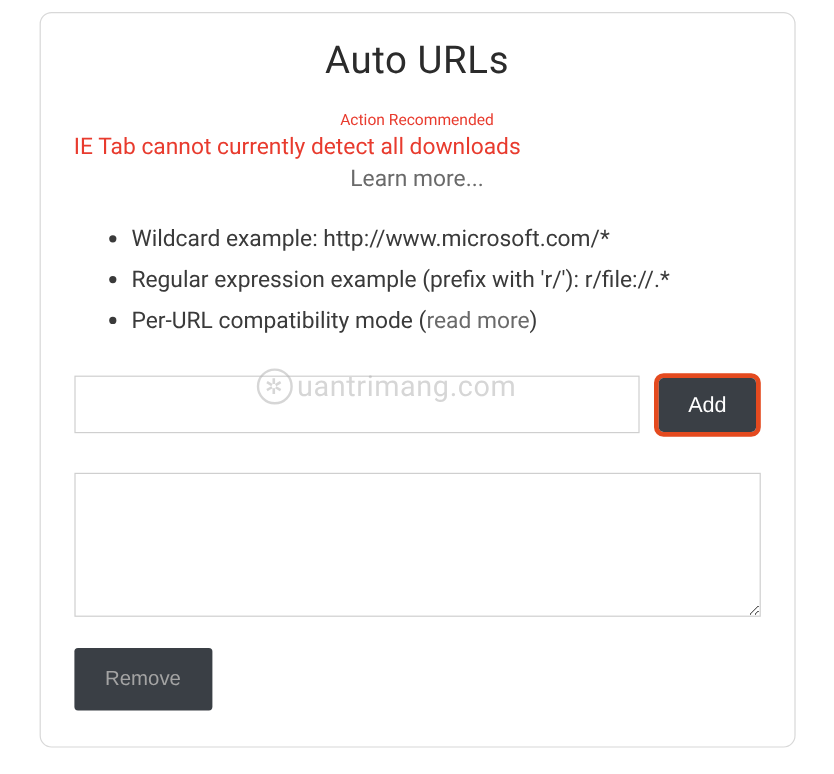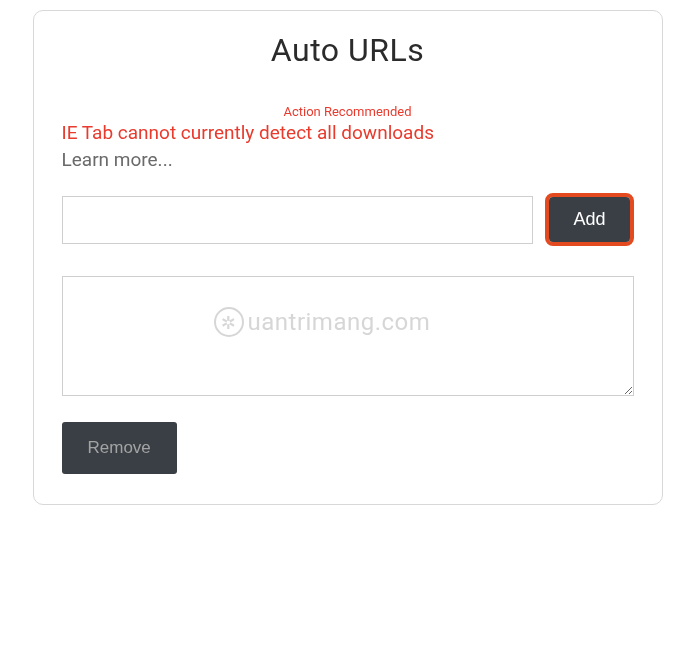--- a/index.html
+++ b/index.html
@@ -18,40 +18,40 @@
       border: 1px solid #d8d8d8;
       border-radius: 10px;
       padding: 20px 28px 30px 28px;
       position: relative;
     }
     .title {
       text-align: center;
       font-size: 32px;
       font-weight: 400;
       color: #2b2b2b;
-      margin-bottom: 35px;
+      margin-bottom: 24px;
       letter-spacing: 0.5px;
     }
     .warning-line1 {
       text-align: center;
       color: #e83b2e;
       font-size: 13px;
       font-weight: 400;
       margin-bottom: 2px;
     }
     .warning-line2 {
       text-align: left;
       color: #e83b2e;
       font-size: 19px;
       font-weight: 400;
       margin-bottom: 4px;
     }
     .learn-more {
       display: block;
-      text-align: left;
+      text-align: center;
       color: #6a6a6a;
       font-size: 19px;
       font-weight: 400;
       margin-bottom: 22px;
       text-decoration: none;
       cursor: pointer;
     }
     .bullets {
       list-style: disc;
       padding-left: 48px;
@@ -143,20 +143,27 @@
 <body>
 
 <div class="panel">
 
   <h1 class="title">Auto URLs</h1>
 
   <div class="warning-line1">Action Recommended</div>
   <div class="warning-line2">IE Tab cannot currently detect all downloads</div>
   <a class="learn-more">Learn more...</a>
 
+  <ul class="bullets">
+    <li>Wildcard example: http://www.microsoft.com/*</li>
+    <li>Regular expression example (prefix with 'r/'): r/file://.*</li>
+    <li>
+      <span>Per-URL compatibility mode (</span><span class="inline-link">read more</span><span>)</span>
+    </li>
+  </ul>
 
   <div class="input-row">
     <input type="text" class="url-input" value="" style="">
     <span class="add-button-wrap">
       <button class="add-button">Add</button>
     </span>
   </div>
 
   <textarea class="url-textarea" style=""></textarea>
 

